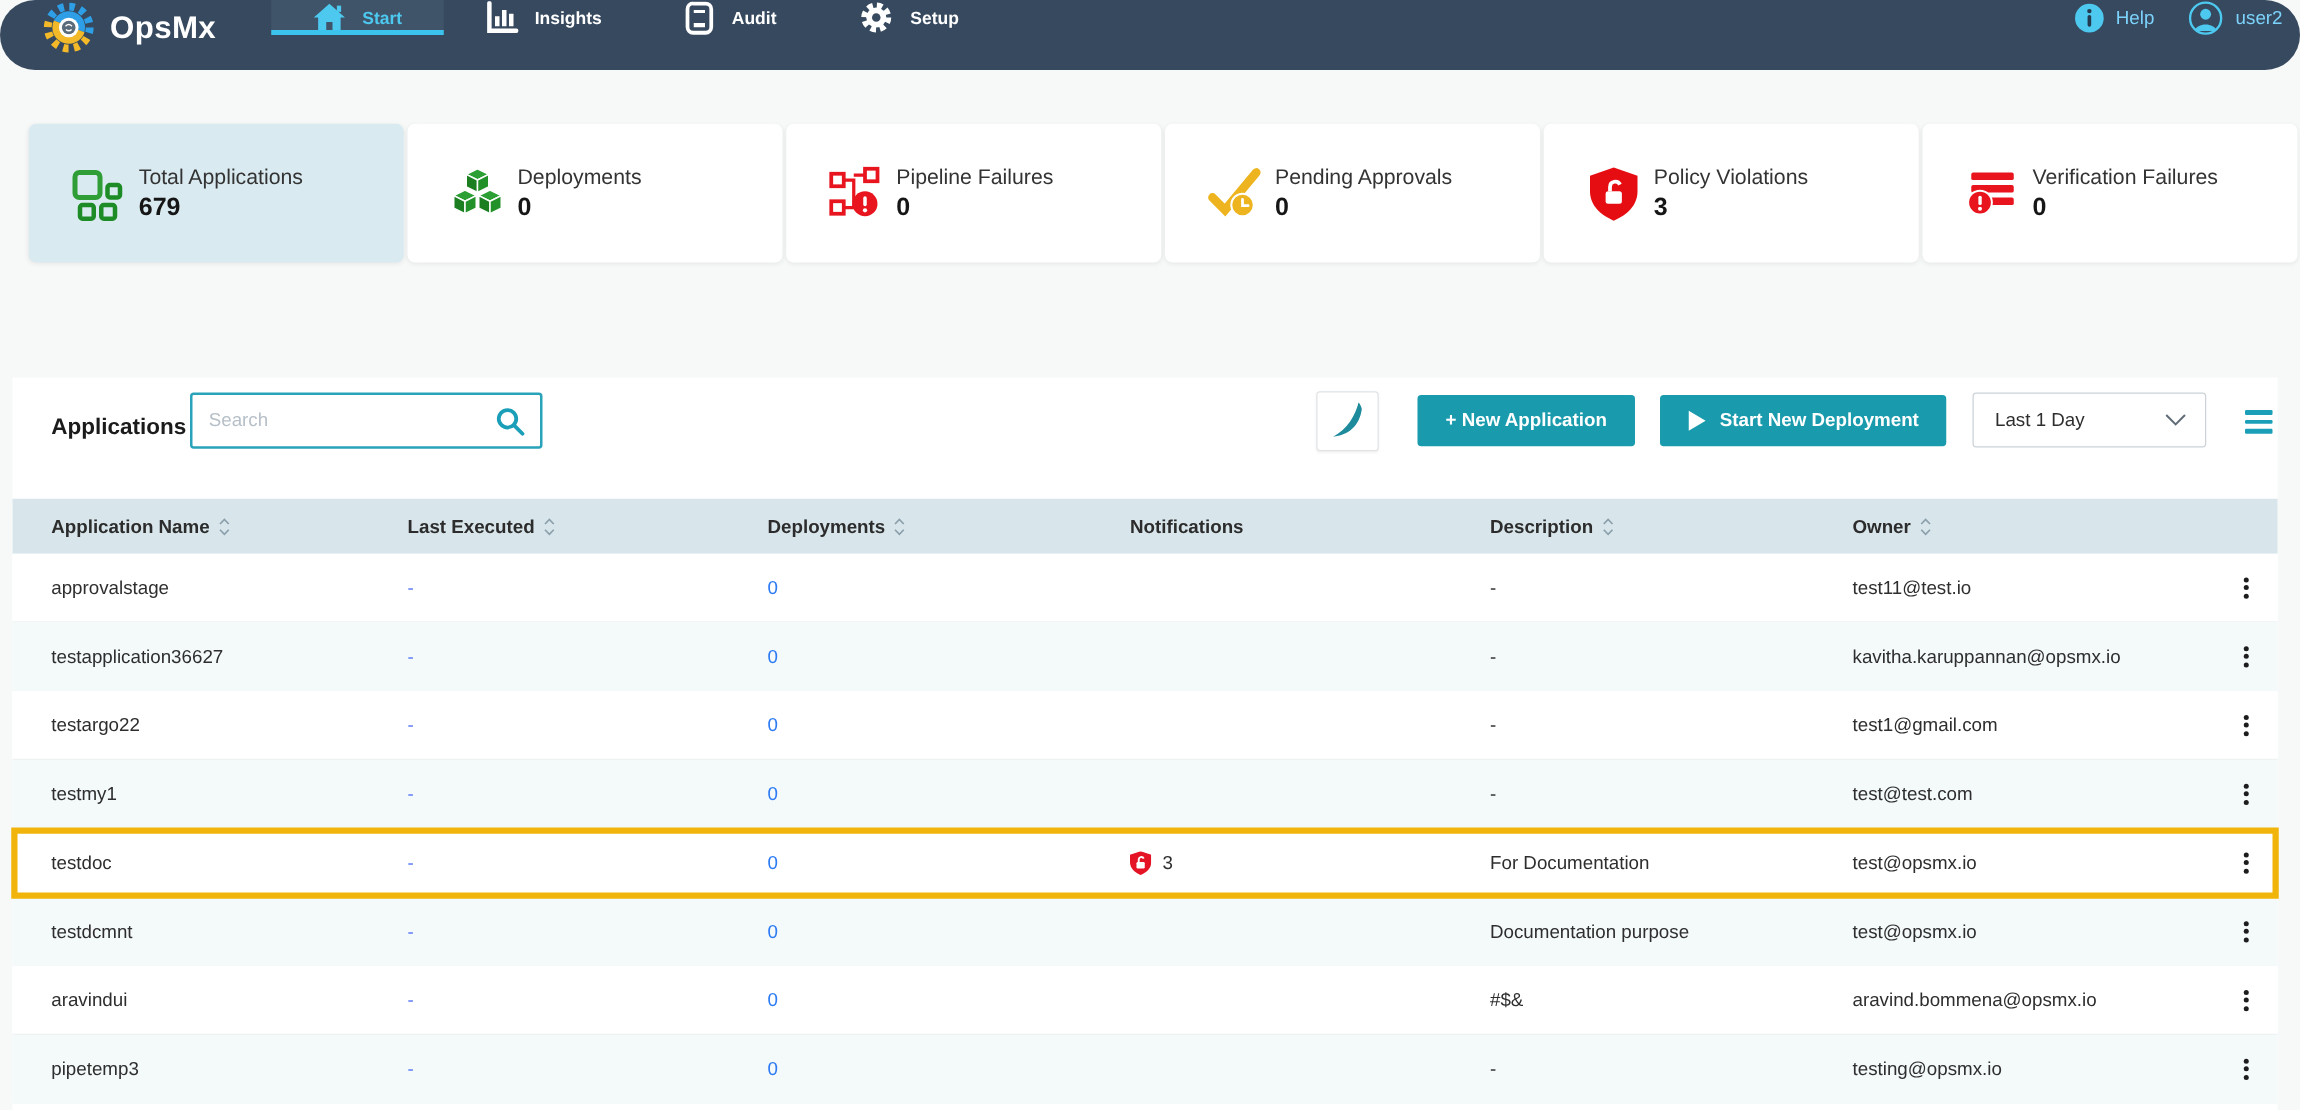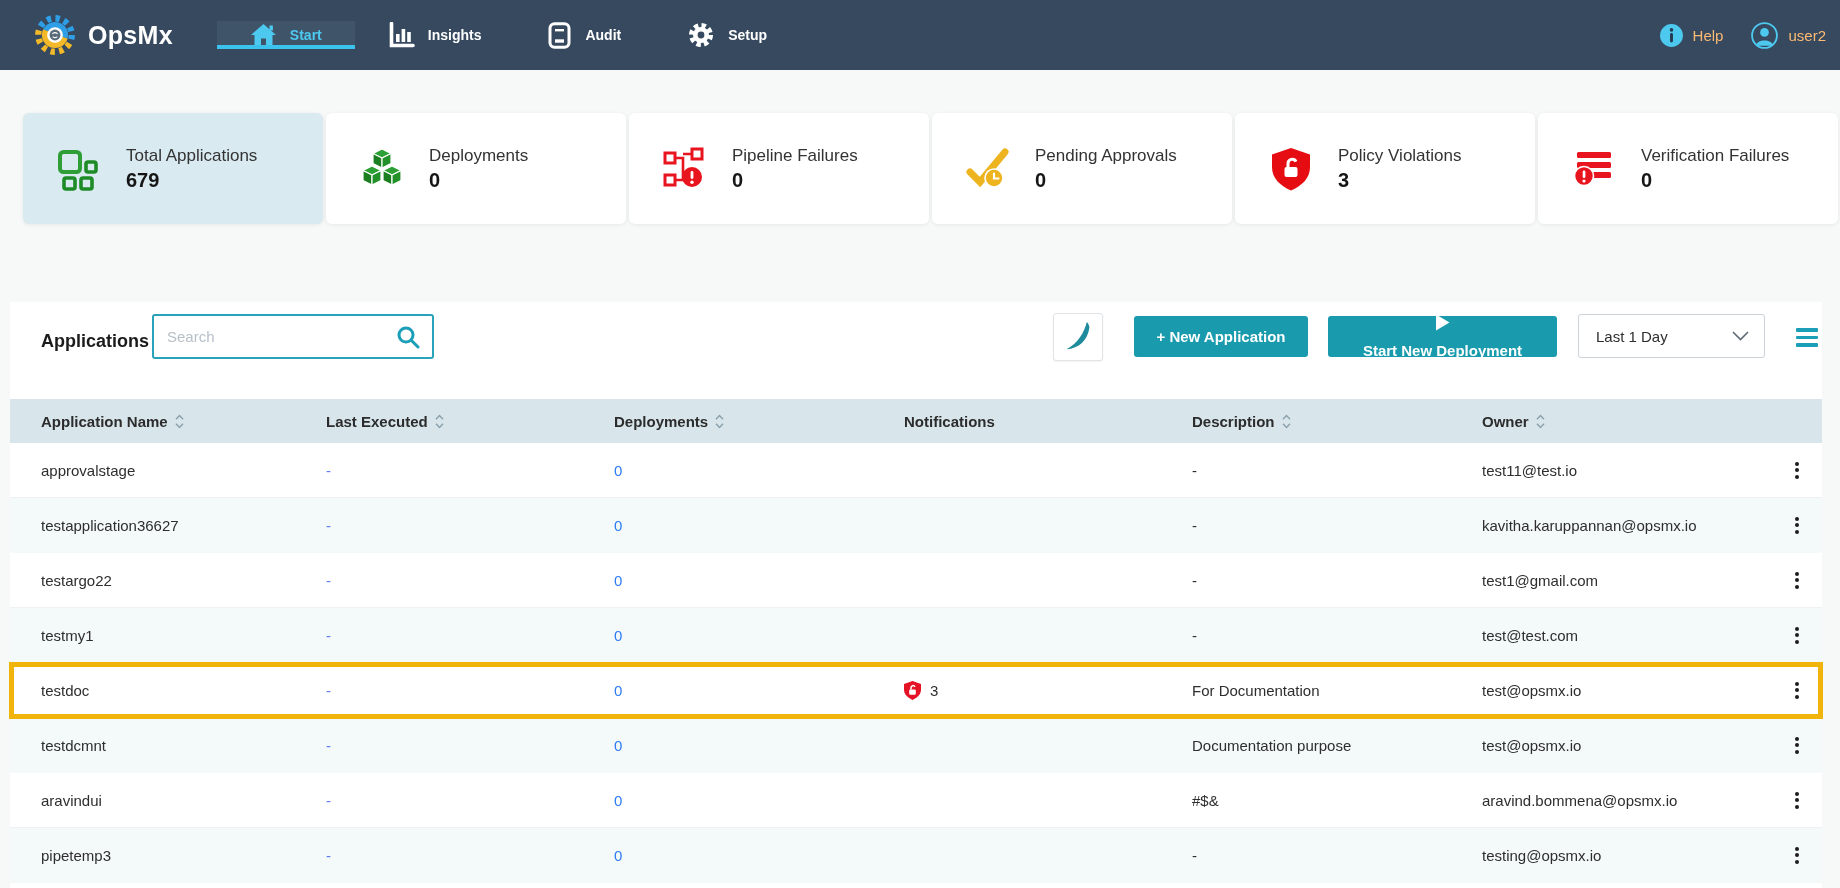--- a/index.html
+++ b/index.html
@@ -2,50 +2,50 @@
 <html><head>
 <meta charset="utf-8">
 <style>
   * { box-sizing: border-box; }
   html,body { margin:0; padding:0; }
   body {
     width:1840px; height:888px; position:relative; overflow:hidden;
     background:#f7f8f8; font-family:"Liberation Sans", sans-serif;
   }
   
-  .nav { height:70px; background:#36495e; display:flex; align-items:center; }
+  .nav { height:56px; background:#36495e; display:flex; align-items:flex-start;border-radius:30px; }
   .brand { display:flex; align-items:center; gap:11px; padding:0 44px 0 33px; }
   .brand-text { color:#ffffff; font-size:25px; font-weight:600; letter-spacing:.3px; }
   .tabs { display:flex; }
   .tab { position:relative; display:flex; align-items:center; gap:13px; padding:0 33px; color:#ffffff; font-size:14px; font-weight:600; cursor:pointer; }
   .tab.active { background:#405469; color:#4dc9f0; }
   .tab.active::after { content:""; position:absolute; left:0; right:0; bottom:0; height:4px; background:#3cc3ed; }
   .nav-right { margin-left:auto; display:flex; align-items:center; gap:27px; padding-right:14px; }
-  .nav-pill { display:flex; align-items:center; gap:9px; color:#fdba74; font-size:15px; cursor:pointer; }
+  .nav-pill { display:flex; align-items:center; gap:9px; color:#7dd3fc; font-size:15px; cursor:pointer; }
   
   .cards { display:flex; gap:3px; margin:43px 0 0 23px; width:1815px; }
   .card { flex:1; height:111px; background:#ffffff; border-radius:6px; box-shadow:0 1px 4px rgba(0,0,0,.07);
-          display:flex; align-items:center; padding-left:32px; gap:23px; }
+          display:flex; align-items:center; padding-left:32px; gap:8px; }
   .card.first { background:#d9eaf0; }
   .card-label { font-size:17px; color:#333333; }
   .card-value { font-size:20px; font-weight:bold; color:#161616; margin-top:3px; }
   
   .panel { position:absolute; left:10px; top:302px; width:1812px; height:586px; background:#ffffff; }
   .section-title { position:absolute; left:31px; top:29px; font-size:18px; font-weight:bold; color:#1b1b1b; }
   .search-box { position:absolute; left:142px; top:12px; width:282px; height:45px; border:2px solid #29a3b9; border-radius:3px;
                 display:flex; align-items:center; background:#fff; }
   .search-box input { border:none; outline:none; flex:1; min-width:0; padding:0 8px 0 13px; font-size:15px; color:#15803d; background:transparent; font-family:inherit; }
   .search-box input::placeholder { color:#b7c0c8; }
   .search-ico { margin-right:12px; display:flex; }
   .sp-btn { position:absolute; left:1043px; top:11px; width:50px; height:48px; background:#fff; border:1px solid #e0e4e7; border-radius:3px;
             display:flex; align-items:center; justify-content:center; box-shadow:0 1px 2px rgba(0,0,0,.05); cursor:pointer; }
   .btn-teal { position:absolute; top:14px; height:41px; background:#199bad; color:#fff; font-weight:bold; font-size:15px;
               border:none; border-radius:3px; display:flex; align-items:center; justify-content:center; gap:11px; cursor:pointer; font-family:inherit; }
   .btn-newapp { left:1124px; width:174px; }
-  .btn-startdep { left:1318px; width:229px;flex-direction:column; }
+  .btn-startdep { left:1318px; width:229px; }
   .time-select { position:absolute; left:1568px; top:12px; width:187px; height:44px; border:1px solid #ccd2d7; border-radius:3px;
                  background:#fff; display:flex; align-items:center; justify-content:space-between; padding:0 15px 0 17px;
                  font-size:15px; color:#2e2e2e; cursor:pointer;text-align:center; }
   .hamburger { position:absolute; left:1786px; top:26px; display:flex; flex-direction:column; gap:4px; cursor:pointer; }
   .hamburger i { width:22px; height:3.5px; background:#1b9fb8; border-radius:1px; }
   
   .tbl { position:absolute; left:0; top:97px; width:1812px; }
   .thead, .trow { display:grid; grid-template-columns:285px 288px 290px 288px 290px 290px 1fr; align-items:center; padding-left:31px; }
   .thead { height:44px; background:#d8e6eb; font-size:15px; font-weight:600; color:#2c2c2c; }
   .hcell { display:flex; align-items:center; gap:7px; }

